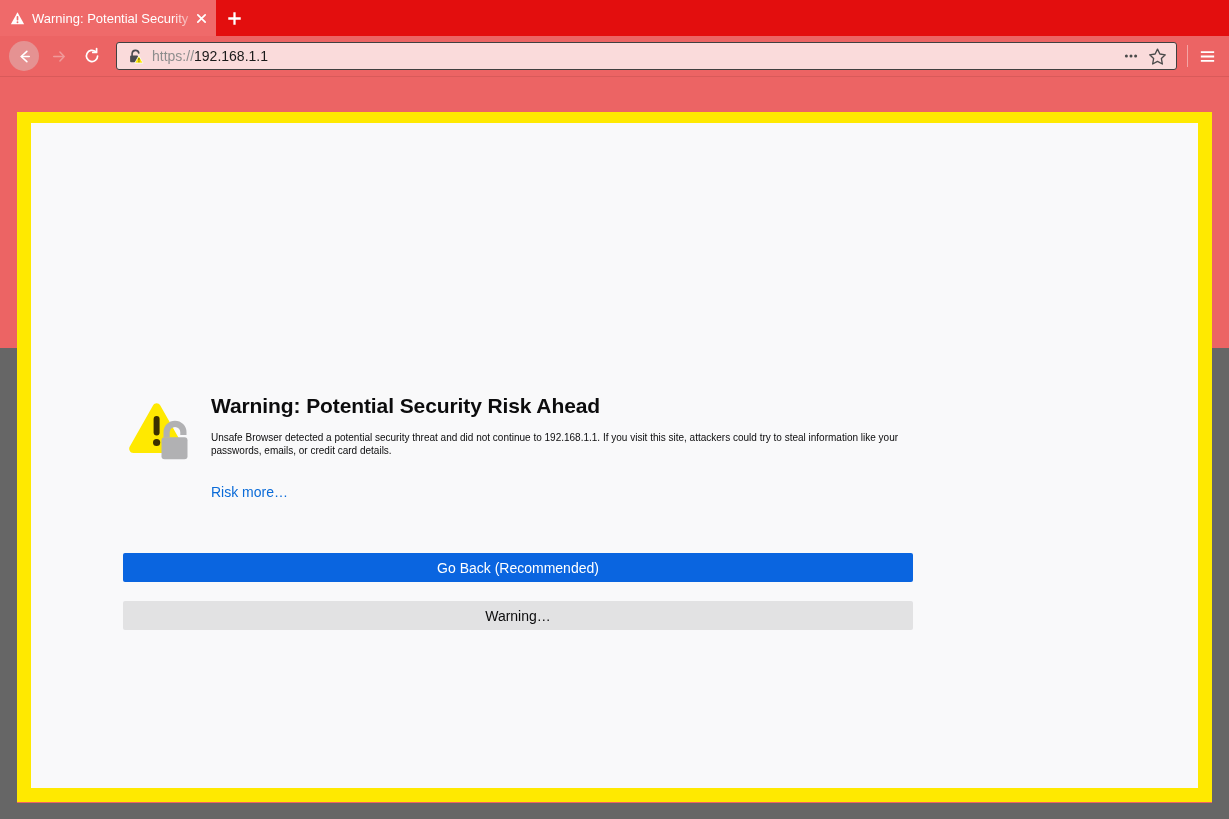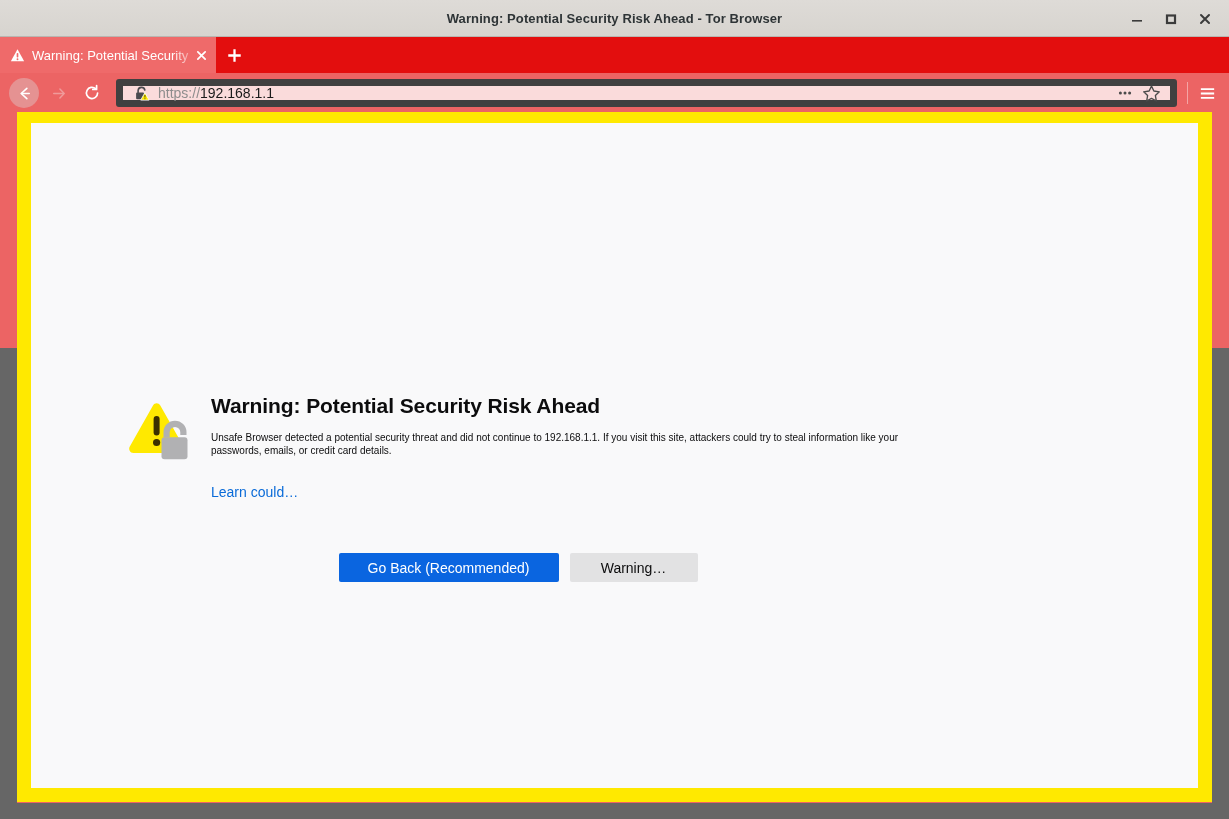--- a/index.html
+++ b/index.html
@@ -128,21 +128,21 @@
     color: #ffffff;
   }
   #forward-btn { color: #f09a9a; }
   #reload-btn { color: #ffffff; }
 
   #urlbar {
     flex: 1 1 auto;
     height: 28px;
     margin: 0 6px 0 8px;
     background: #fadbdb;
-    border: 7px solid #404040;
+    border: 1px solid #404040;
     border-radius: 3px;
     display: flex;
     align-items: center;
     padding: 0 6px 0 9px;
     cursor: text;
   }
   #identity-icon {
     flex: 0 0 18px;
     width: 18px; height: 18px;
     margin-right: 8px;
@@ -249,22 +249,23 @@
     text-decoration: none;
     cursor: pointer;
   }
 
   #button-row {
     position: absolute;
     left: 92px;
     top: 430px;
     width: 790px;
     display: flex;
-    justify-content: center;
-    gap: 11px;
+    justify-content: flex-end;
+    gap: 19px;
+    flex-direction: column;
   }
   .btn {
     font-family: "Liberation Sans", sans-serif;
     font-size: 14px;
     height: 29px;
     padding: 0 15px;
     border: none;
     border-radius: 2px;
     cursor: pointer;
     display: flex;
@@ -282,40 +283,20 @@
     min-width: 128px;
   }
 </style>
 </head>
 <body>
 
 <div id="desktop">
 
   <div id="window">
 
-    <div id="titlebar">
-      <div id="window-title">Warning: Potential Security Risk Ahead - Tor Browser</div>
-      <div class="win-controls">
-        <div class="win-btn" title="Minimize">
-          <svg width="12" height="12" viewBox="0 0 12 12">
-              <rect x="1" y="7" width="10" height="1.6" fill="currentColor"></rect>
-            </svg>
-        </div>
-        <div class="win-btn" title="Maximize">
-          <svg width="12" height="12" viewBox="0 0 12 12">
-              <rect x="2" y="2.5" width="8" height="7.5" fill="none" stroke="currentColor" stroke-width="2.2"></rect>
-            </svg>
-        </div>
-        <div class="win-btn" title="Close">
-          <svg width="12" height="12" viewBox="0 0 12 12">
-              <path d="M2 2 L10 10 M10 2 L2 10" stroke="currentColor" stroke-width="2" stroke-linecap="round"></path>
-            </svg>
-        </div>
-      </div>
-    </div>
 
     <div id="tabstrip">
       <div id="tab-active">
         <span class="tab-favicon">
           <svg width="15" height="15" viewBox="0 0 16 16">
             <path d="M8 1.4 L15.1 14.2 L0.9 14.2 Z" fill="#ffffff"></path>
             <rect x="7.1" y="5.2" width="1.8" height="5" rx="0.8" fill="#ef6a6a"></rect>
             <circle cx="8" cy="12" r="1" fill="#ef6a6a"></circle>
           </svg>
         </span>
@@ -402,21 +383,21 @@
                 <path d="M30 6.5 C31.7 3.6 35.6 3.6 37.3 6.5 L60.5 47.5 C62.2 50.4 60.2 54 56.9 54 L10.4 54 C7.1 54 5.1 50.4 6.8 47.5 Z" fill="#ffe900"></path>
                 <rect x="30.6" y="17" width="6" height="19.5" rx="3" fill="#3b3000"></rect>
                 <circle cx="33.6" cy="43.5" r="3.6" fill="#3b3000"></circle>
                 <path d="M43.6 38.5 V33.2 A8.4 8.4 0 0 1 60.4 33.2 V36" fill="none" stroke="#b1b1b3" stroke-width="6.2" stroke-linecap="butt"></path>
                 <rect x="38.5" y="38.2" width="26" height="22" rx="3" fill="#b1b1b3"></rect>
               </svg>
             </div>
             <div id="error-text">
               <div id="error-title">Warning: Potential Security Risk Ahead</div>
               <div id="error-desc">Unsafe Browser detected a potential security threat and did not continue to 192.168.1.1. If you visit this site, attackers could try to steal information like your passwords, emails, or credit card details.</div>
-              <a id="learn-more" href="#">Learn could…</a>
+              <a id="learn-more" href="#">Risk more…</a>
             </div>
           </div>
 
           <div id="button-row">
             <button class="btn" id="go-back-btn">Go Back (Recommended)</button>
             <button class="btn" id="advanced-btn">Warning…</button>
           </div>
 
         </div>
       </div>

